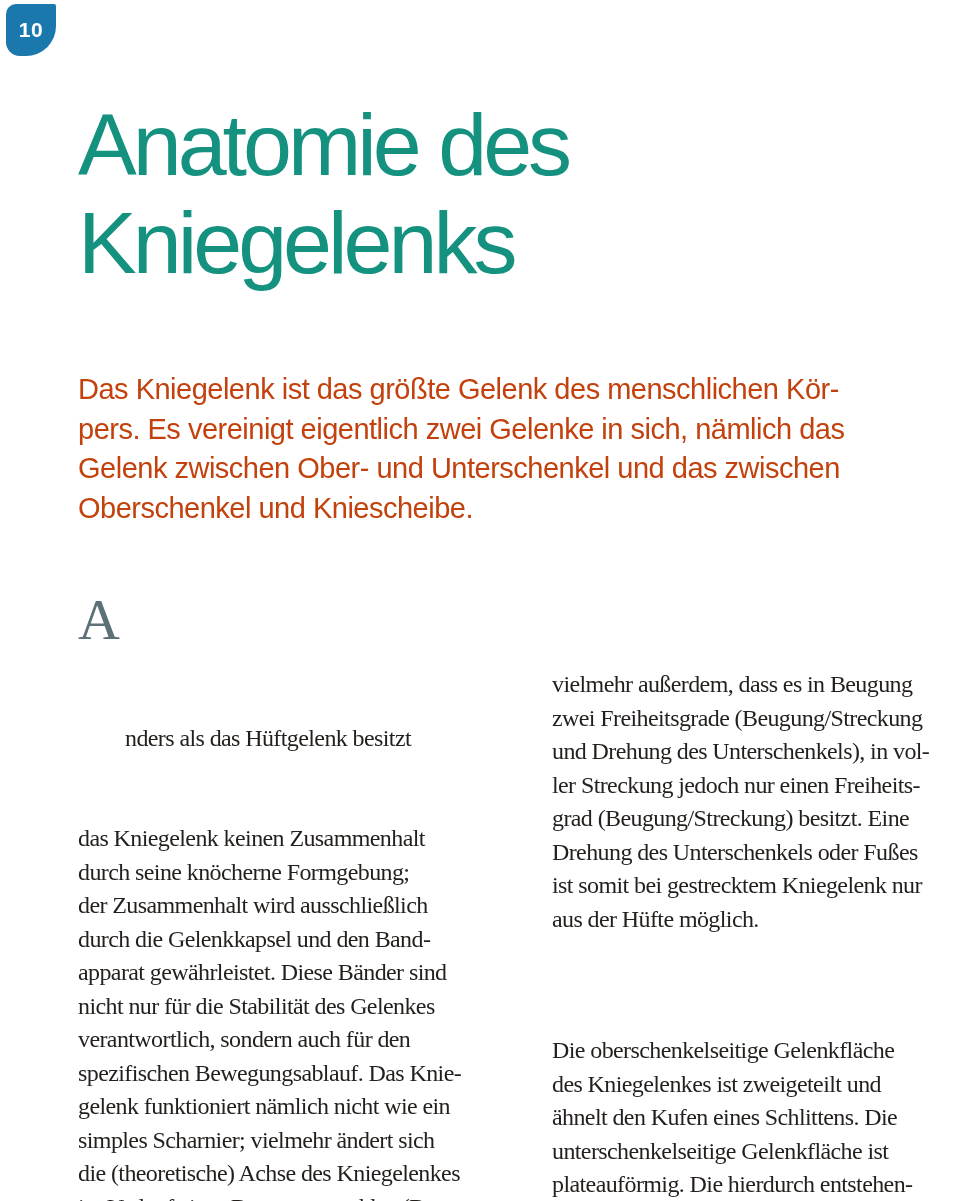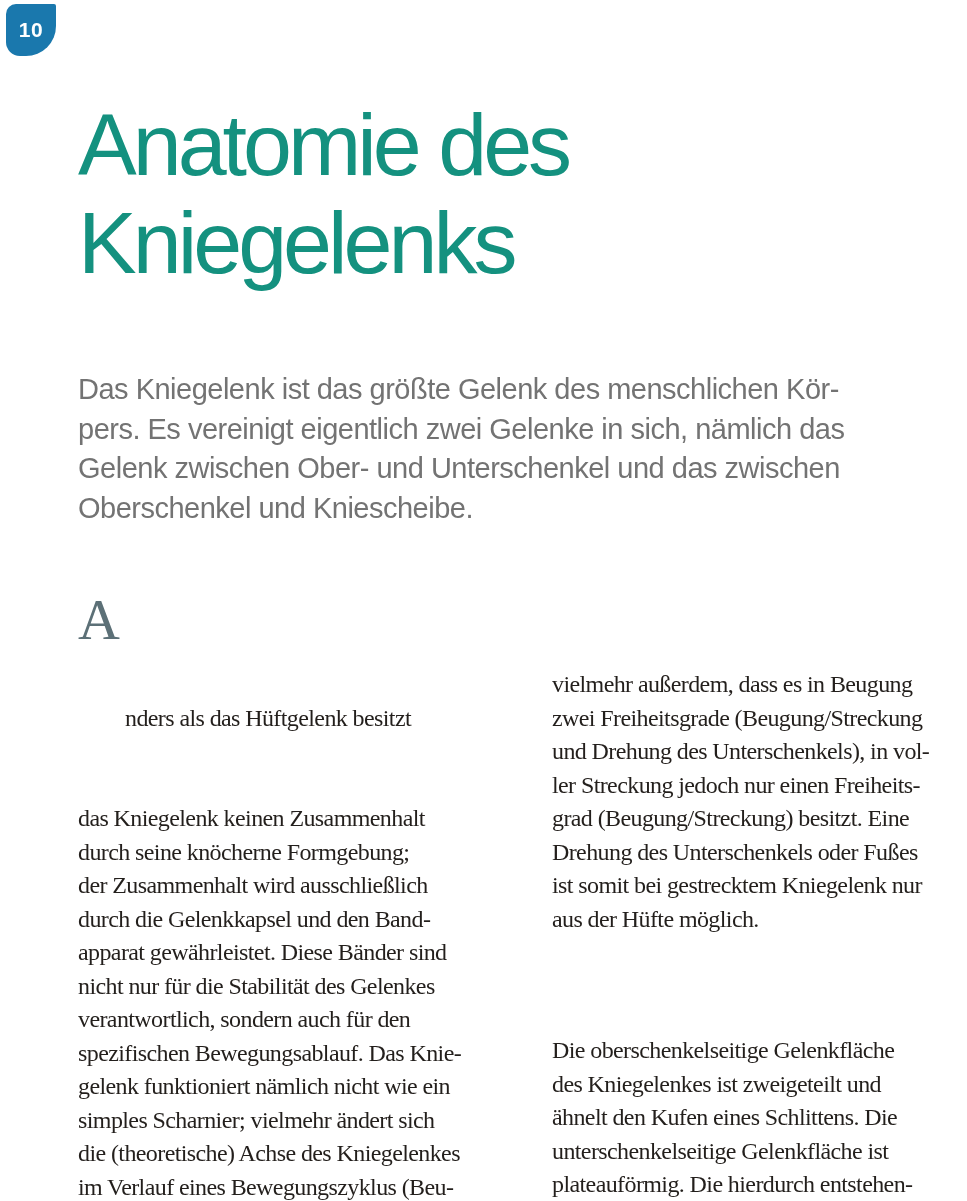--- a/index.html
+++ b/index.html
@@ -38,21 +38,21 @@
     font-weight: 400;
     font-size: 88px;
     line-height: 98px;
     letter-spacing: -4px;
     white-space: pre-line;
   }
   .intro {
     position: absolute;
     left: 78px; top: 370px;
     margin: 0;
-    color: #737373;
+    color: #c2410c;
     font-family: "Liberation Sans", sans-serif;
     font-size: 29px;
     line-height: 39.5px;
     letter-spacing: -0.5px;
     white-space: pre-line;
   }
   .columns {
     position: absolute;
     left: 78px; top: 601px;
     display: flex;
@@ -73,21 +73,21 @@
   .col-right { width: 411px; }
   .initial-cap {
     position: absolute;
     left: 0; top: -10px;
     font-size: 58px;
     line-height: 1;
     letter-spacing: 0;
     color: #5c7077;
     font-family: "Liberation Serif", "DejaVu Serif", serif;
   }
-  .first-line { padding-left: 47px; }
+  .first-line { padding-left: 47px; margin-top: 20px; }
   .para + .para { margin-top: 31px; }
 </style>
 </head>
 <body>
 
 <div class="page">
 
   <div class="badge">
     <span class="num">10</span>
   </div>

